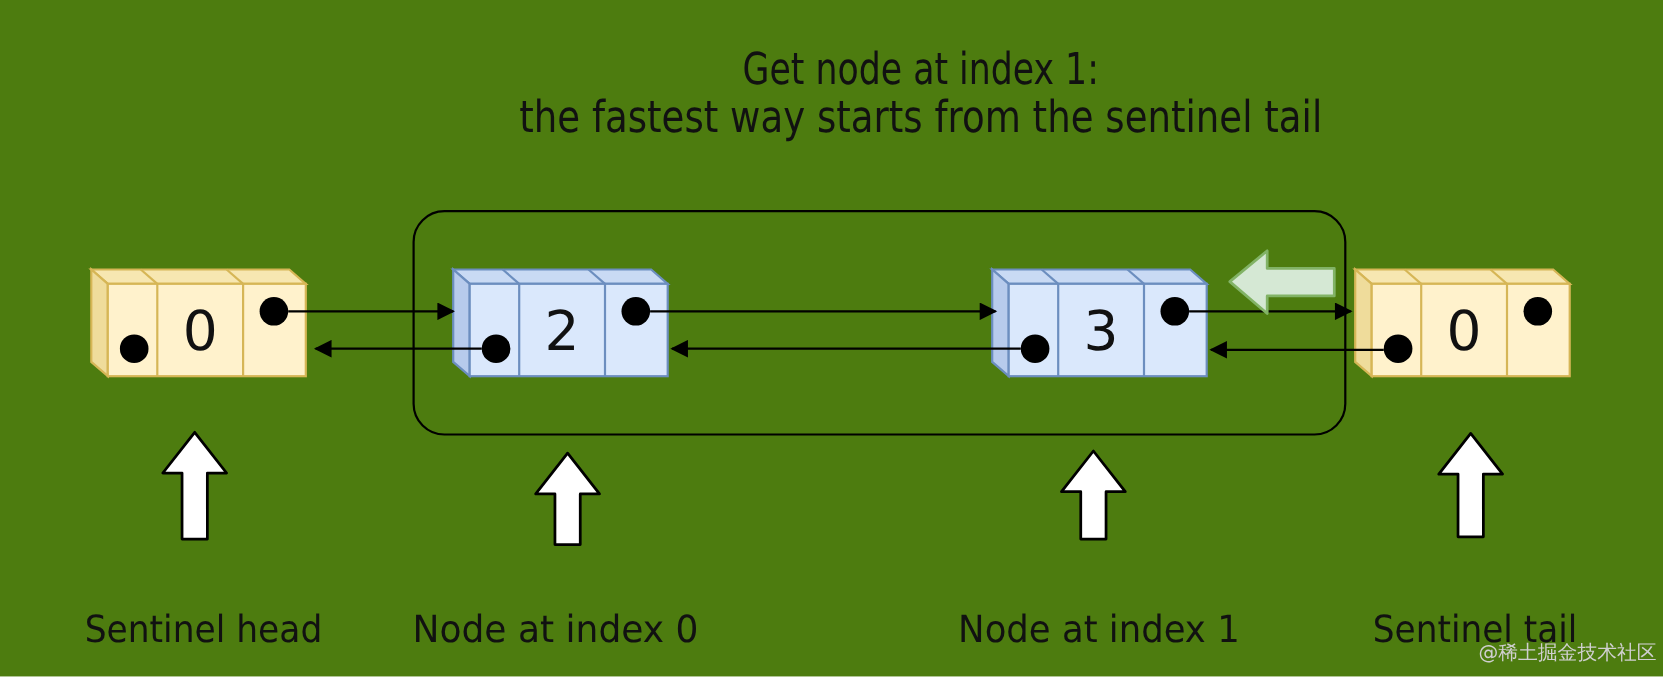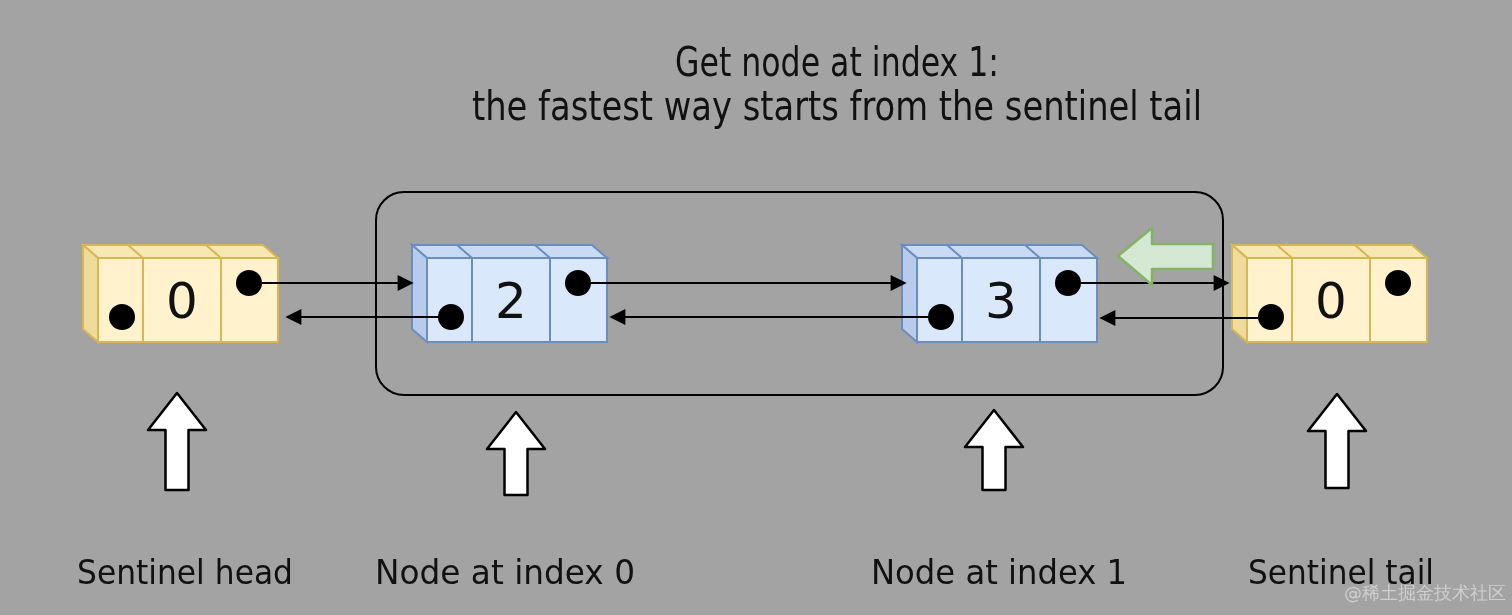--- a/index.html
+++ b/index.html
@@ -1,19 +1,19 @@
 <!DOCTYPE html>
 <html><head>
 <meta charset="utf-8">
 <style>
   html,body{margin:0;padding:0;background:#ffffff;}
   .canvas{
     position:relative;
     width:1512px;height:615px;
-    background:#a3a3a3;
+    background:#4d7c0f;
     font-family:"DejaVu Sans",sans-serif;
     overflow:hidden;
   }
   svg{display:block;}
   text{font-family:"DejaVu Sans",sans-serif;}
   .title-text{font-size:40px;}
   .label-text{font-size:34px;}
   .value-text{font-size:50px;}
   .watermark-text{font-size:18px;}
 </style>

